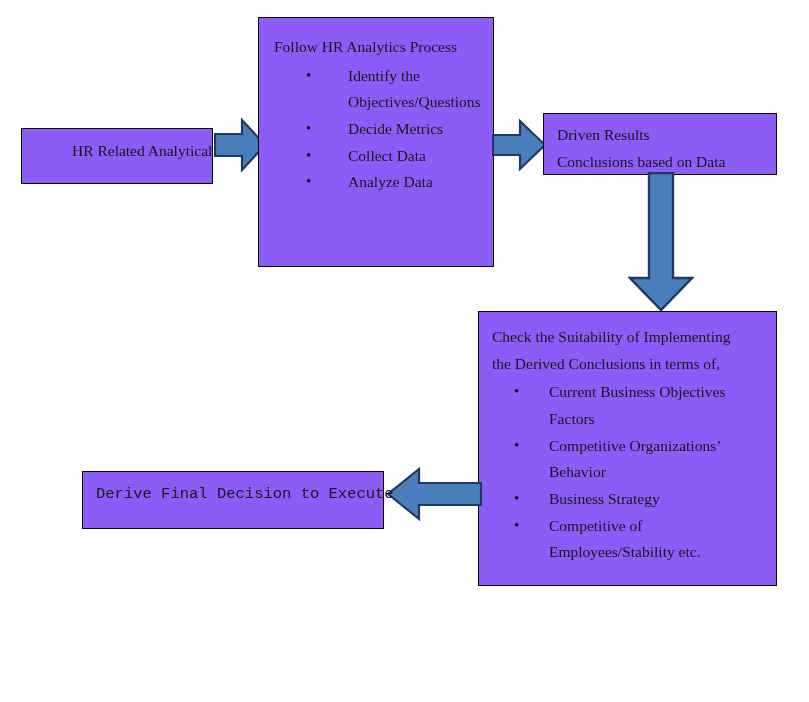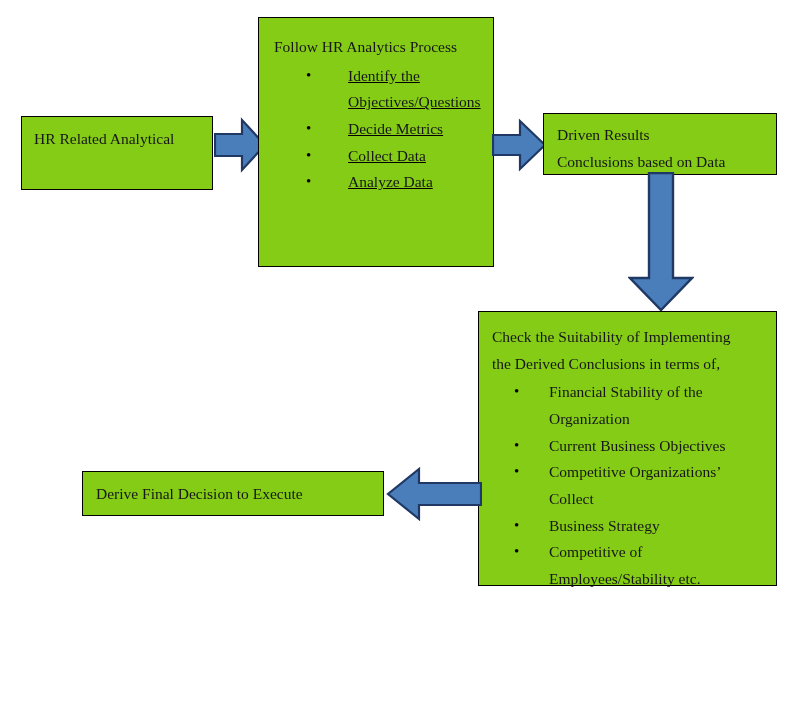--- a/index.html
+++ b/index.html
@@ -15,21 +15,21 @@
     position: relative;
     width: 809px;
     height: 702px;
     background: #ffffff;
     overflow: hidden;
   }
   .box {
     position: absolute;
     box-sizing: border-box;
     border: 1.3px solid #000000;
-    background: #84cc16;
+    background: #8b5cf6;
   }
   .box-text {
     font-size: 15.5px;
     line-height: 1.72;
     color: #171717;
     white-space: nowrap;
   }
   .heading {
     font-size: 15.5px;
     line-height: 1.72;
@@ -47,43 +47,43 @@
     color: #171717;
   }
   ul.bullets > li::before {
     content: "\2022";
     position: absolute;
     font-size: 15px;
     color: #000000;
   }
 
   
-  #box-problem { left: 21px; top: 116px; width: 192px; height: 74px; }
+  #box-problem { left: 21px; top: 128px; width: 192px; height: 56px; padding-left: 38px; }
   #box-problem .pad { padding: 9px 0 0 12px; }
 
   
   #box-process { left: 258px; top: 17px; width: 236px; height: 250px; }
   #box-process .pad { padding: 16px 0 0 15px; }
-  #box-process ul.bullets { margin-top: 2px; text-decoration: underline; }
+  #box-process ul.bullets { margin-top: 2px; }
   #box-process ul.bullets > li { padding-left: 74px; }
   #box-process ul.bullets > li::before { left: 32px; top: 0; }
 
   
   #box-conclusions { left: 543px; top: 113px; width: 234px; height: 62px; }
   #box-conclusions .pad { padding: 8px 0 0 13px; }
 
   
   #box-suitability { left: 478px; top: 311px; width: 299px; height: 275px; }
   #box-suitability .pad { padding: 12px 0 0 13px; }
   #box-suitability ul.bullets { margin-top: 2px; }
   #box-suitability ul.bullets > li { padding-left: 57px; }
   #box-suitability ul.bullets > li::before { left: 22px; top: 0; }
 
   
-  #box-decision { left: 82px; top: 471px; width: 302px; height: 45px; }
+  #box-decision { left: 82px; top: 471px; width: 302px; height: 58px; font-family: Liberation Mono, monospace; }
   #box-decision .pad { padding: 9px 0 0 13px; }
 
   
   .arrow {
     position: absolute;
   }
   .arrow svg { display: block; }
 
   #arrow-problem-to-process { left: 214px; top: 116px; width: 52px; height: 58px; }
   #arrow-process-to-conclusions { left: 492px; top: 118px; width: 54px; height: 54px; }
@@ -146,29 +146,26 @@
       <polygon points="21,1 45,1 45,106 64,106 33,138 2,106 21,106" fill="#4a7ebb" stroke="#1f3864" stroke-width="2.4" stroke-linejoin="miter"></polygon>
     </svg>
   </div>
 
   <div class="box" id="box-suitability">
     <div class="pad">
       <div class="heading">Check the Suitability of Implementing</div>
       <div class="heading">the Derived Conclusions in terms of,</div>
       <ul class="bullets">
         <li>
-          <span>Financial Stability of the</span>
-          <div>Organization</div>
-        </li>
-        <li>
           <span>Current Business Objectives</span>
+          <div>Factors</div>
         </li>
         <li>
           <span>Competitive Organizations’</span>
-          <div>Collect</div>
+          <div>Behavior</div>
         </li>
         <li>
           <span>Business Strategy</span>
         </li>
         <li>
           <span>Competitive of</span>
           <div>Employees/Stability etc.</div>
         </li>
       </ul>
     </div>

